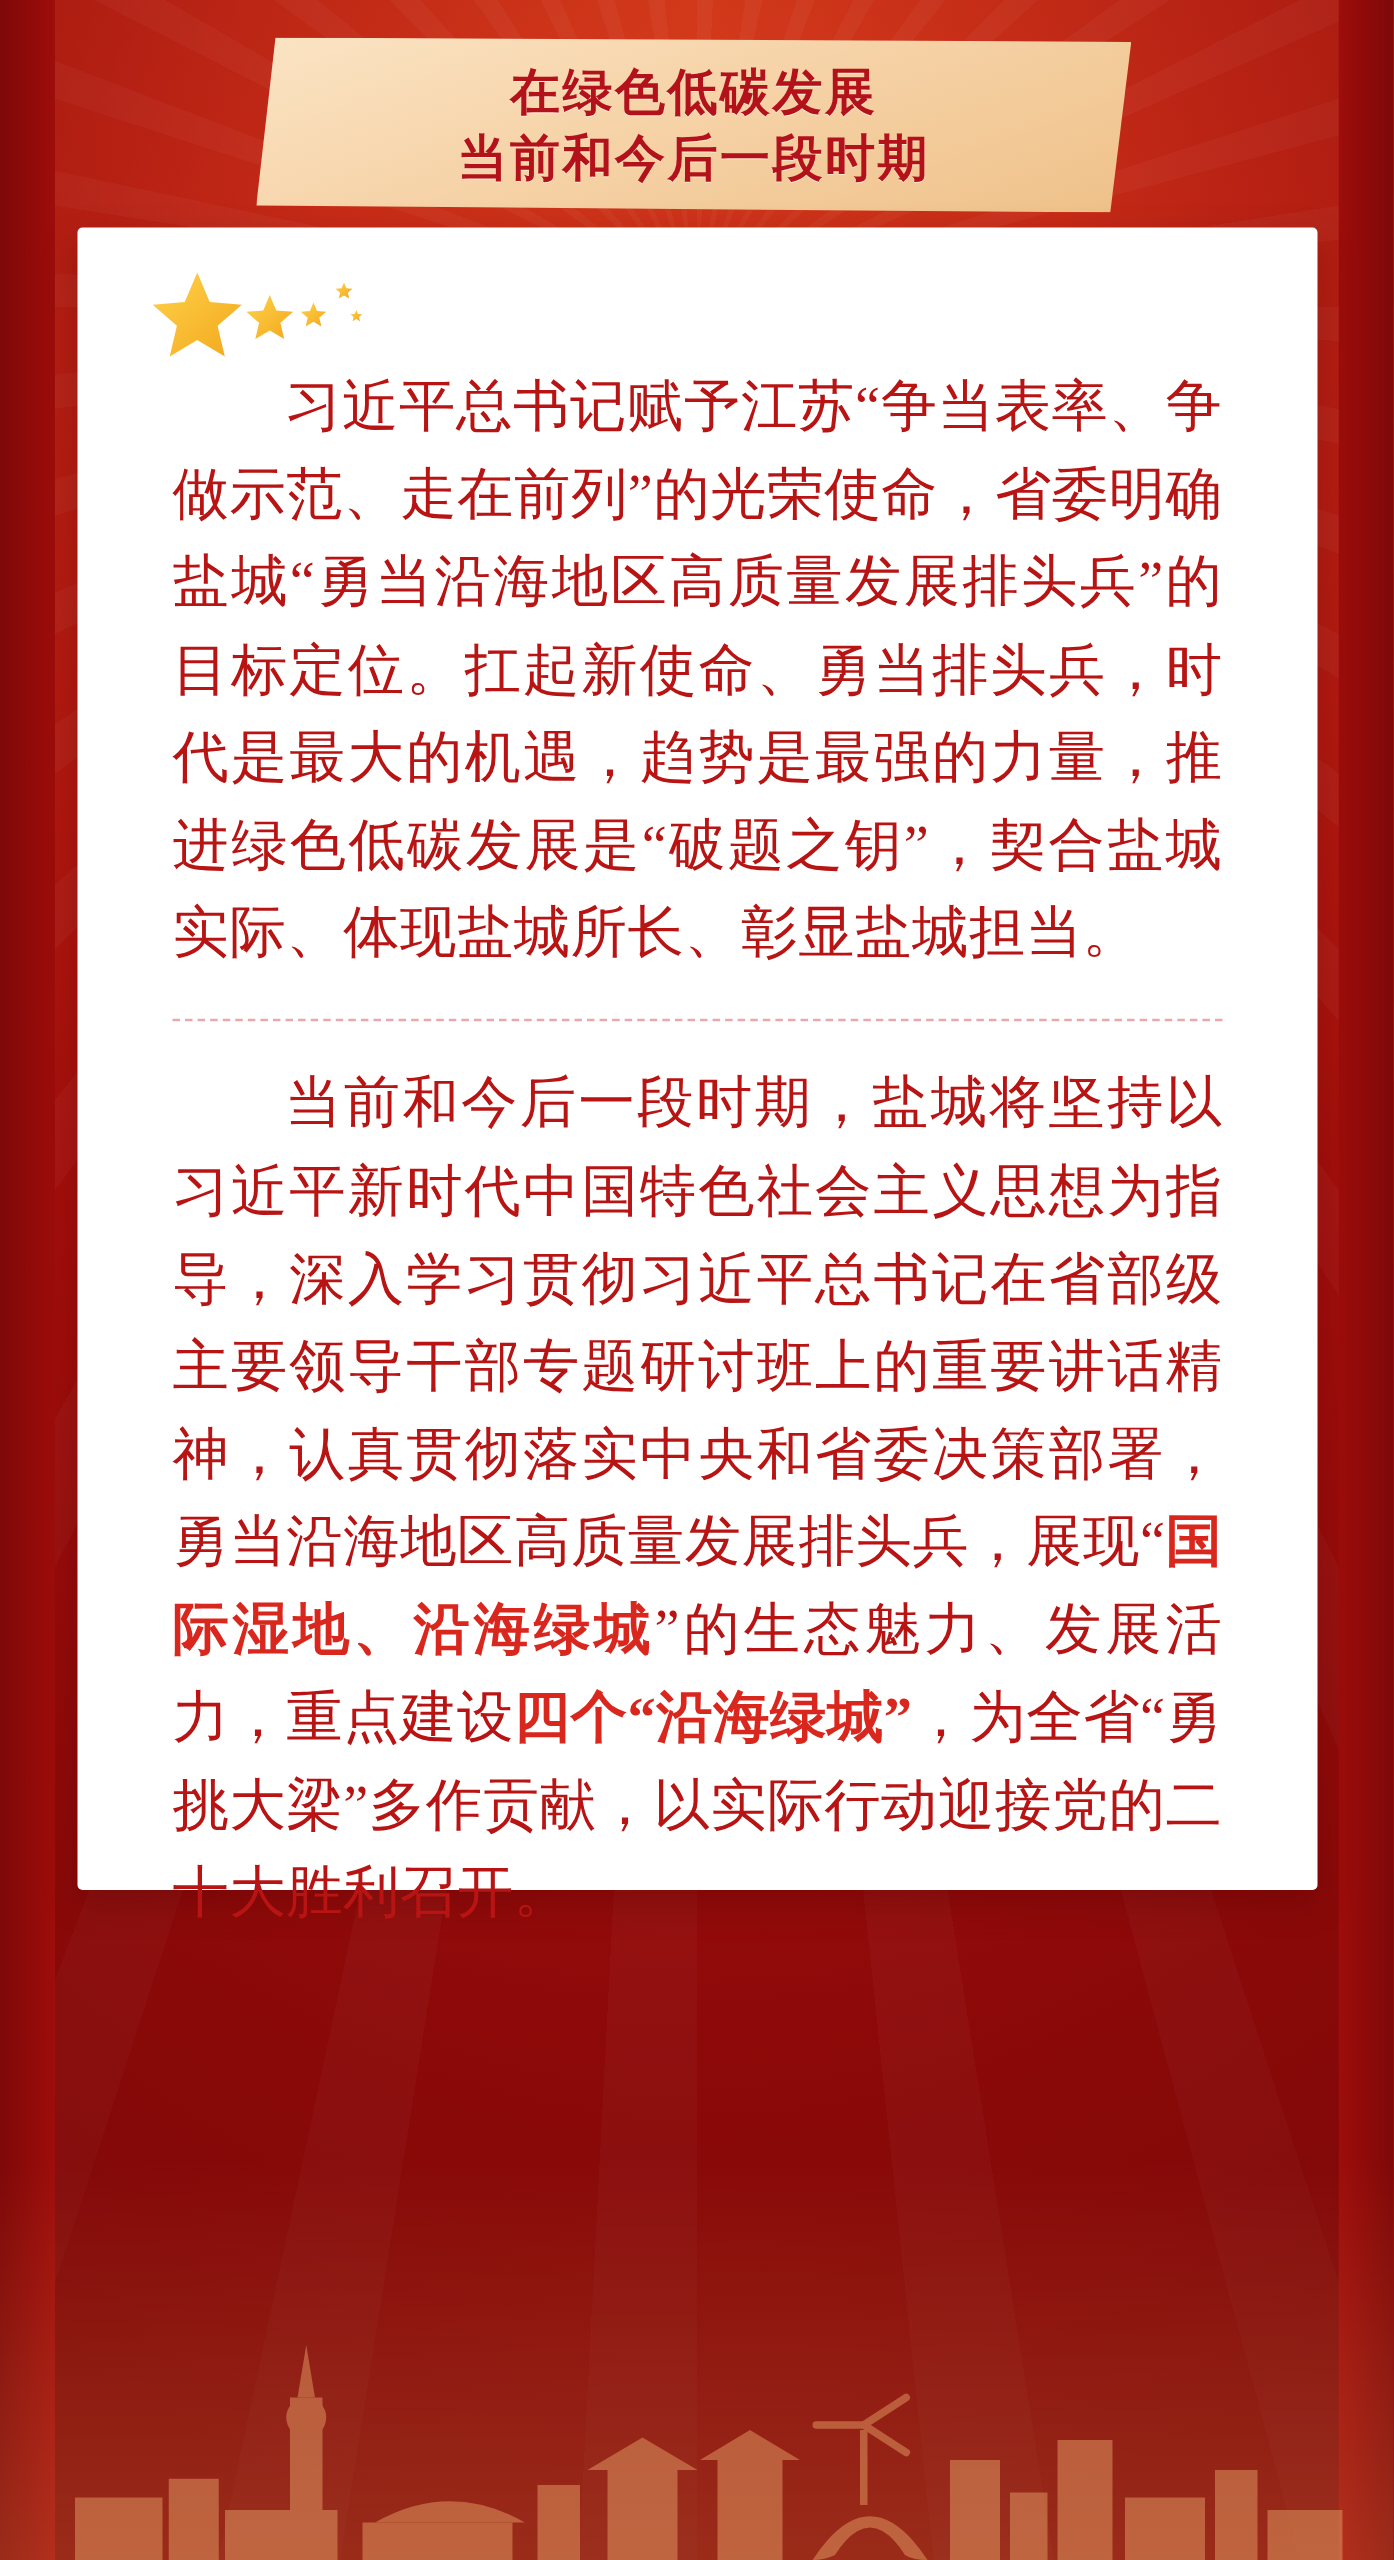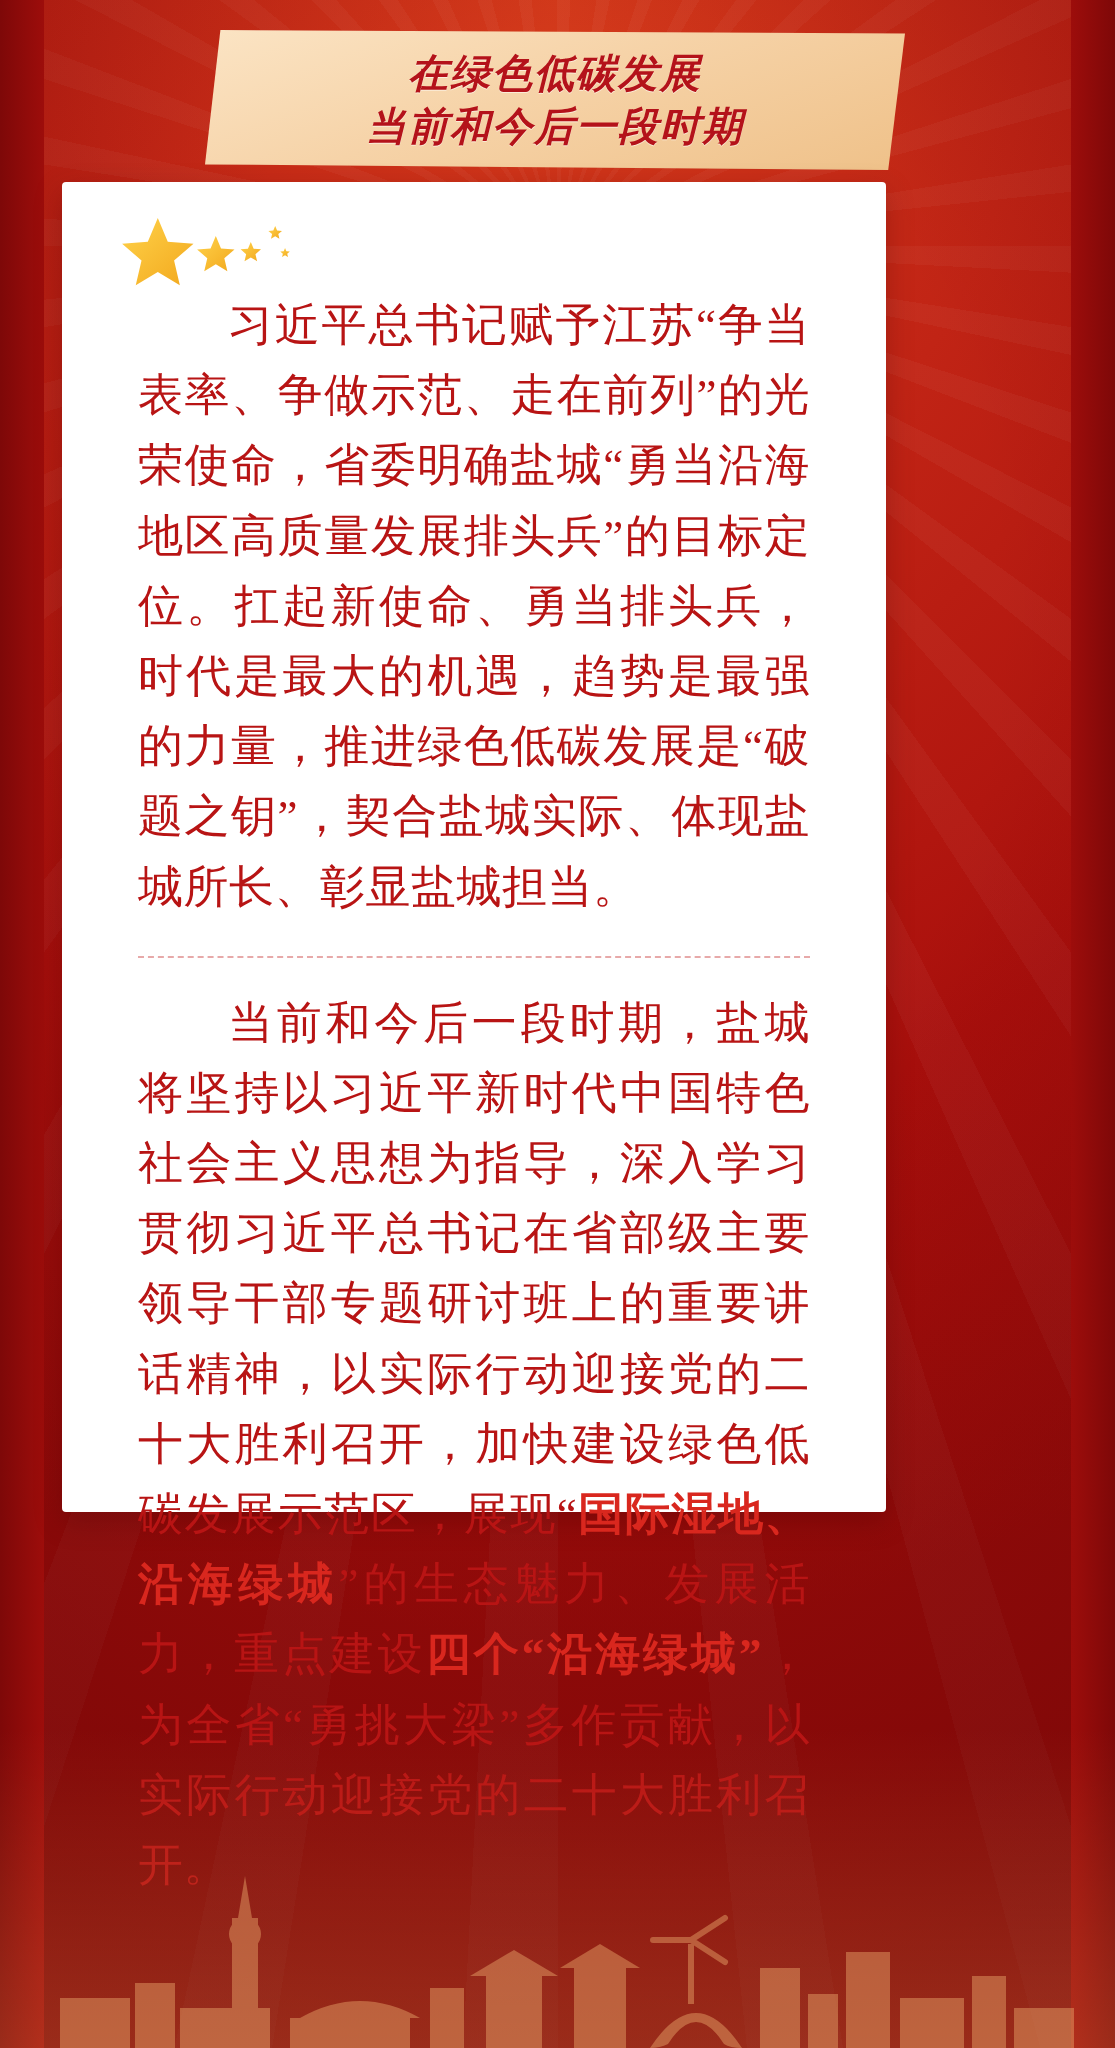--- a/index.html
+++ b/index.html
@@ -62,39 +62,38 @@
     box-shadow: 0 6px 18px rgba(80,0,0,0.35);
   }
   .banner-inner {
     position: absolute;
     inset: 0;
     display: flex;
     flex-direction: column;
     align-items: center;
     justify-content: center;
     gap: 6px;
-    font-style: italic;
   }
   .banner-line {
     font-family: "Liberation Serif", serif;
     font-weight: bold;
     font-size: 40px;
     letter-spacing: 2px;
     color: #b4121a;
     text-shadow: 0 1px 0 rgba(255,255,255,0.55);
     line-height: 1.18;
     white-space: nowrap;
   }
 
   
   .card {
     position: absolute;
     left: 62px;
     top: 182px;
-    width: 824px;
+    width: 992px;
     height: 1330px;
     background: #ffffff;
     border-radius: 4px;
     box-shadow: 0 10px 28px rgba(70,0,0,0.28);
   }
 
   .stars {
     position: absolute;
     left: 56px;
     top: 32px;
@@ -179,21 +178,21 @@
           <path transform="translate(122,28) scale(0.3)" d="M36 0 L45.5 22.5 L70 24.5 L51.5 40.5 L57 64 L36 51.5 L15 64 L20.5 40.5 L2 24.5 L26.5 22.5 Z"></path>
           <path transform="translate(150,12) scale(0.2)" d="M36 0 L45.5 22.5 L70 24.5 L51.5 40.5 L57 64 L36 51.5 L15 64 L20.5 40.5 L2 24.5 L26.5 22.5 Z"></path>
           <path transform="translate(162,34) scale(0.14)" d="M36 0 L45.5 22.5 L70 24.5 L51.5 40.5 L57 64 L36 51.5 L15 64 L20.5 40.5 L2 24.5 L26.5 22.5 Z"></path>
         </g>
       </svg>
     </div>
 
     <div class="body">
       <p class="para" id="para-1"><span>习近平总书记赋予江苏“争当表率、争做示范、走在前列”的光荣使命，省委明确盐城“勇当沿海地区高质量发展排头兵”的目标定位。扛起新使命、勇当排头兵，时代是最大的机遇，趋势是最强的力量，推进绿色低碳发展是“破题之钥”，契合盐城实际、体现盐城所长、彰显盐城担当。</span></p>
       <hr class="divider">
-      <p class="para" id="para-2"><span>当前和今后一段时期，盐城将坚持以习近平新时代中国特色社会主义思想为指导，深入学习贯彻习近平总书记在省部级主要领导干部专题研讨班上的重要讲话精神，以实际行动迎接党的二十大胜利召开，加快建设绿色低碳发展示范区，展现“</span><span class="hl">国际湿地、沿海绿城</span><span>”的生态魅力、发展活力，重点建设</span><span class="hl">四个“沿海绿城”</span><span>，为全省“勇挑大梁”多作贡献，以实际行动迎接党的二十大胜利召开。</span></p>
+      <p class="para" id="para-2"><span>当前和今后一段时期，盐城将坚持以习近平新时代中国特色社会主义思想为指导，深入学习贯彻习近平总书记在省部级主要领导干部专题研讨班上的重要讲话精神，认真贯彻落实中央和省委决策部署，勇当沿海地区高质量发展排头兵，展现“</span><span class="hl">国际湿地、沿海绿城</span><span>”的生态魅力、发展活力，重点建设</span><span class="hl">四个“沿海绿城”</span><span>，为全省“勇挑大梁”多作贡献，以实际行动迎接党的二十大胜利召开。</span></p>
     </div>
   </div>
 
   <div class="glow-bottom"></div>
   <div class="skyline">
     <svg viewBox="0 0 1115 200" width="1115" height="200" preserveAspectRatio="none" aria-hidden="true">
       <g fill="#e8a56a" opacity="0.85">
 
         <rect x="60" y="150" width="70" height="50"></rect>
         <rect x="135" y="135" width="40" height="65"></rect>

